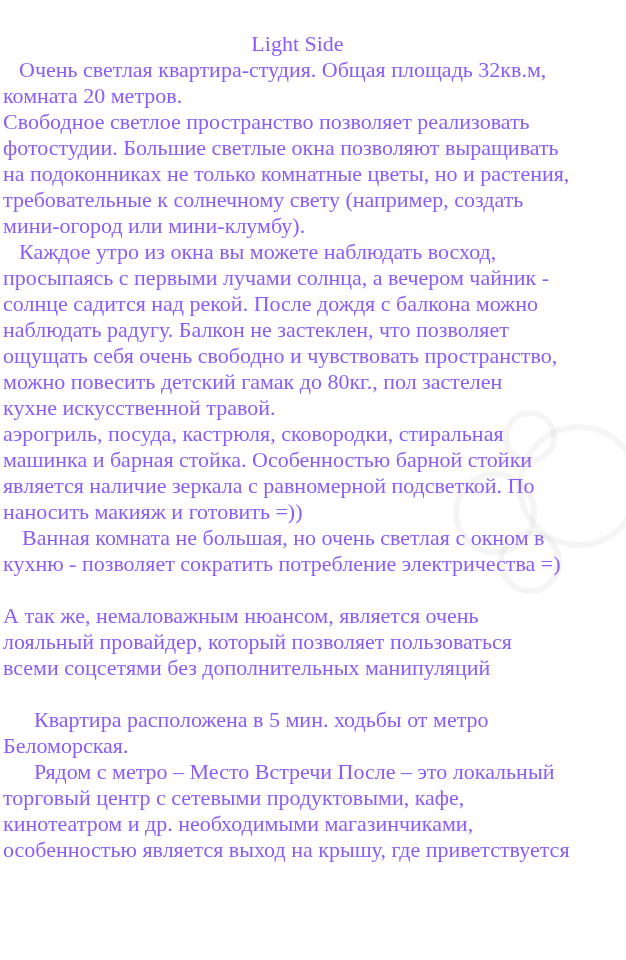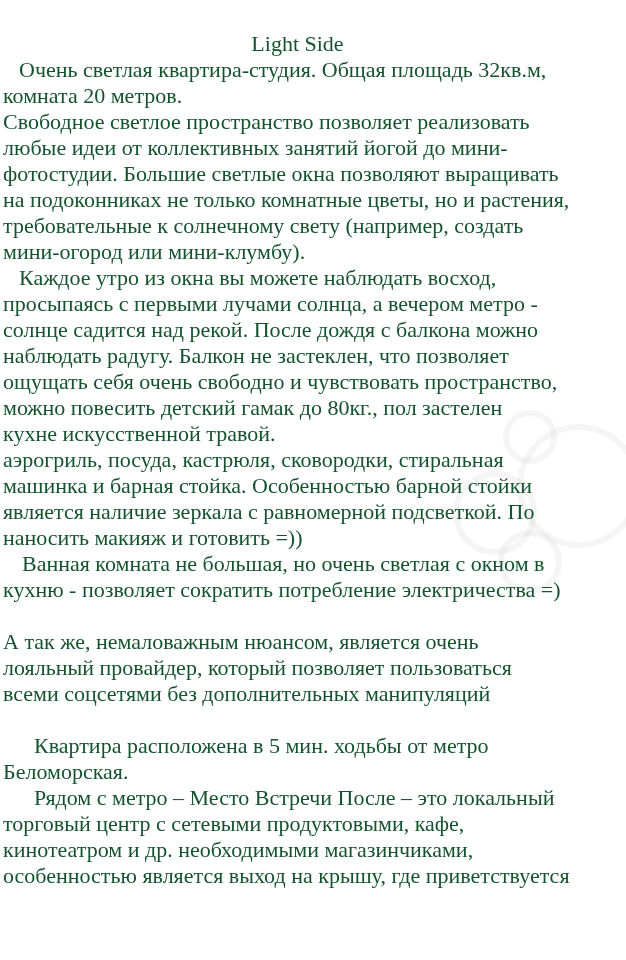--- a/index.html
+++ b/index.html
@@ -7,21 +7,21 @@
     padding: 0;
     background: #ffffff;
   }
   .page {
     position: relative;
     width: 626px;
     height: 960px;
     background: #ffffff;
     overflow: hidden;
     font-family: "Liberation Serif", "DejaVu Serif", serif;
-    color: #14532d;
+    color: #8b5cf6;
   }
   
   .wm {
     position: absolute;
     border-radius: 50%;
     border: 6px solid rgba(175,175,175,0.13);
     z-index: 0;
   }
   .wm.c1 { left: 503px; top: 410px; width: 42px;  height: 42px;  }
   .wm.c2 { left: 517px; top: 424px; width: 112px; height: 112px; }
@@ -59,27 +59,26 @@
   <div class="wm c1"></div>
   <div class="wm c2"></div>
   <div class="wm c3"></div>
   <div class="wm c4"></div>
 
   <div class="content">
     <div class="doc-title">Light Side</div>
     <div class="line ind-a">Очень светлая квартира-студия. Общая площадь 32кв.м,</div>
     <div class="line">комната 20 метров.</div>
     <div class="line">Свободное светлое пространство позволяет реализовать</div>
-    <div class="line">любые идеи от коллективных занятий йогой до мини-</div>
     <div class="line">фотостудии. Большие светлые окна позволяют выращивать</div>
     <div class="line">на подоконниках не только комнатные цветы, но и растения,</div>
     <div class="line">требовательные к солнечному свету (например, создать</div>
     <div class="line">мини-огород или мини-клумбу).</div>
     <div class="line ind-a">Каждое утро из окна вы можете наблюдать восход,</div>
-    <div class="line">просыпаясь с первыми лучами солнца, а вечером метро -</div>
+    <div class="line">просыпаясь с первыми лучами солнца, а вечером чайник -</div>
     <div class="line">солнце садится над рекой. После дождя с балкона можно</div>
     <div class="line">наблюдать радугу. Балкон не застеклен, что позволяет</div>
     <div class="line">ощущать себя очень свободно и чувствовать пространство,</div>
     <div class="line">можно повесить детский гамак до 80кг., пол застелен</div>
     <div class="line">кухне искусственной травой.</div>
     <div class="line">аэрогриль, посуда, кастрюля, сковородки, стиральная</div>
     <div class="line">машинка и барная стойка. Особенностью барной стойки</div>
     <div class="line">является наличие зеркала с равномерной подсветкой. По</div>
     <div class="line">наносить макияж и готовить =))</div>
     <div class="line ind-b">Ванная комната не большая, но очень светлая с окном в</div>

